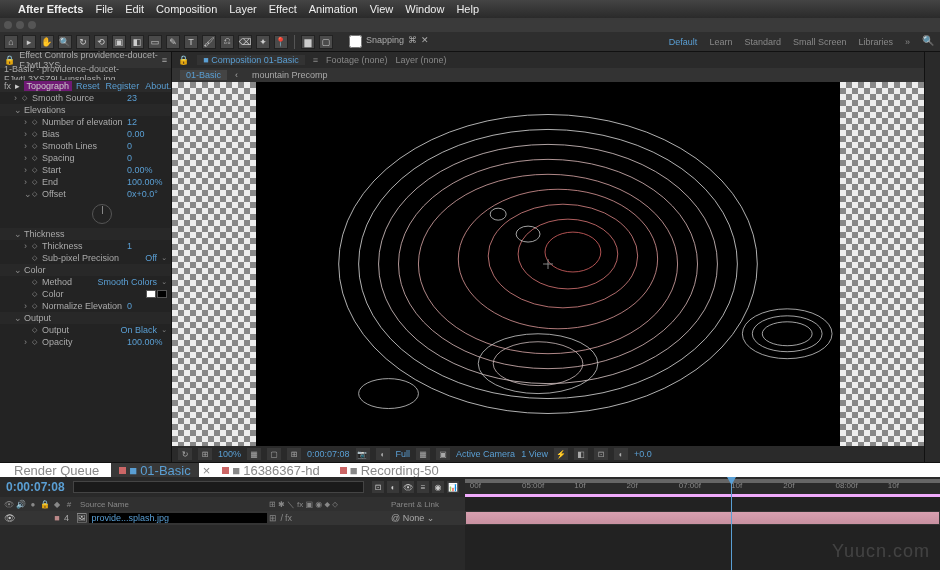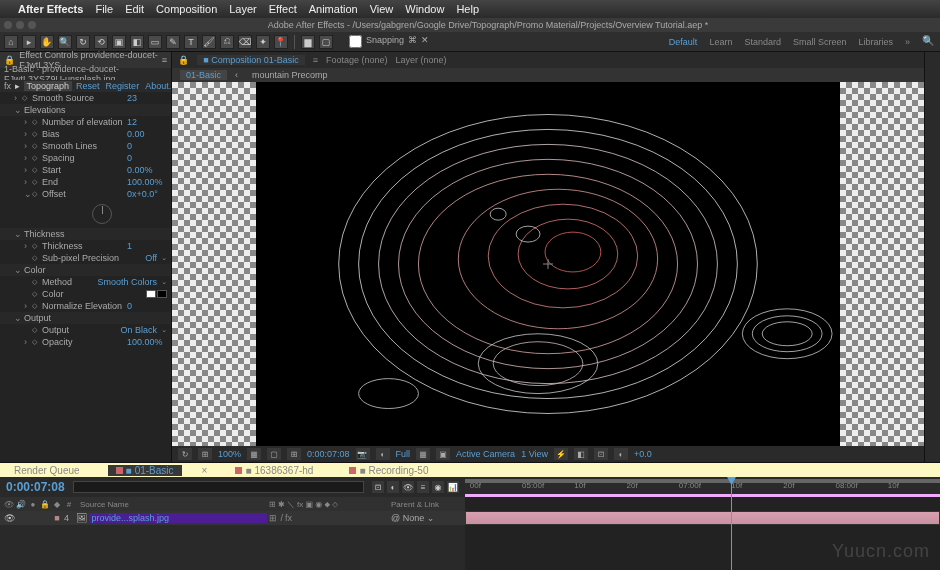--- a/index.html
+++ b/index.html
@@ -18,21 +18,21 @@
 .toolbar .workspace-tabs { margin-left: auto; display: flex; gap: 12px; font-size: 9px; color: #888; }
 .toolbar .workspace-tabs .active { color: #5a9fd4; }
 .toolbar .search { width: 14px; height: 14px; color: #888; margin-left: 8px; }
 .main-row { display: flex; height: 410px; }
 .effect-panel { width: 172px; background: #232323; border-right: 1px solid #111; display: flex; flex-direction: column; }
 .panel-tab { height: 16px; background: #333; display: flex; align-items: center; padding: 0 4px; font-size: 9px; color: #aaa; gap: 4px; }
 .panel-tab .hamburger { margin-left: auto; }
 .layer-name { height: 12px; background: #2a2a2a; padding: 0 4px; font-size: 9px; color: #aaa; display: flex; align-items: center; }
 .effect-header { height: 12px; background: #2a2a2a; display: flex; align-items: center; padding: 0 4px; font-size: 9px; gap: 4px; }
 .effect-header .fx { color: #aaa; }
-.effect-header .name { background: #404040; padding: 0 3px; }
+.effect-header .name { background: #701a75; padding: 0 3px; }
 .effect-header .links { margin-left: auto; display: flex; gap: 6px; color: #5a9fd4; cursor: pointer; }
 .prop-row { display: flex; align-items: center; height: 12px; padding: 0 4px; font-size: 9px; color: #aaa; }
 .prop-row .twirl { width: 8px; color: #888; }
 .prop-row .stop { width: 8px; color: #888; font-size: 7px; }
 .prop-row .label { flex: 1; padding-left: 2px; }
 .prop-row .val { color: #5a9fd4; min-width: 40px; }
 .prop-row.group { background: #282828; }
 .prop-row.indent1 { padding-left: 14px; }
 .prop-row.indent2 { padding-left: 24px; }
 .dropdown-val { display: flex; align-items: center; gap: 4px; color: #5a9fd4; }
@@ -52,39 +52,39 @@
 .canvas { flex: 1; background: #1a1a1a; position: relative; display: flex; align-items: center; justify-content: center; }
 .checker { position: absolute; top: 0; bottom: 0; width: 84px; background: repeating-conic-gradient(#888 0 25%, #eee 0 50%) 0 0/12px 12px; }
 .checker.left { left: 0; }
 .checker.right { right: 0; }
 .topo-svg { width: 598px; height: 100%; background: #000; }
 .viewer-footer { height: 16px; background: #2a2a2a; display: flex; align-items: center; padding: 0 6px; gap: 6px; font-size: 9px; color: #aaa; }
 .viewer-footer .vfbtn { width: 14px; height: 12px; background: #383838; display: flex; align-items: center; justify-content: center; cursor: pointer; font-size: 8px; }
 .viewer-footer .sel { color: #5a9fd4; cursor: pointer; }
 .right-strip { width: 16px; background: #2a2a2a; border-left: 1px solid #111; }
 .timeline { height: 108px; background: #232323; border-top: 1px solid #111; display: flex; flex-direction: column; }
-.tl-tabs { height: 14px; background: #fef9c3; display: flex; align-items: center; gap: 20px; padding: 0 6px; font-size: 10px; color: #888; }
+.tl-tabs { height: 14px; background: #ffffff; display: flex; align-items: center; gap: 4px; padding: 0 6px; font-size: 13px; color: #888; }
 .tl-tabs .tab { padding: 0 8px; display: flex; align-items: center; gap: 3px; }
 .tl-tabs .tab.active { background: #383838; color: #5a9fd4; }
 .tl-tabs .sq { width: 7px; height: 7px; display: inline-block; }
 .tl-left { width: 465px; background: #292929; display: flex; flex-direction: column; }
 .tl-time-row { display: flex; align-items: center; height: 20px; padding: 0 6px; gap: 8px; }
 .tl-time { color: #5a9fd4; font-size: 12px; font-weight: bold; }
 .tl-search { flex: 1; height: 12px; background: #1a1a1a; border: 1px solid #444; }
 .tl-icons { display: flex; gap: 3px; }
 .tl-icons span { width: 12px; height: 12px; background: #383838; cursor: pointer; display: flex; align-items: center; justify-content: center; font-size: 8px; }
 .tl-cols { height: 14px; background: #303030; display: flex; align-items: center; font-size: 8px; color: #888; padding: 0 4px; gap: 2px; }
 .tl-cols .c { width: 10px; text-align: center; }
 .tl-cols .namec { flex: 1; padding-left: 4px; }
 .tl-cols .modec { width: 120px; }
 .tl-cols .parentc { width: 70px; }
 .tl-layer-row { height: 14px; background: #343434; display: flex; align-items: center; font-size: 9px; padding: 0 4px; gap: 2px; }
 .tl-layer-row .c { width: 10px; text-align: center; }
 .tl-layer-row .num { width: 10px; color: #aaa; }
-.tl-layer-row .lname { flex: 1; color: #5a9fd4; background: #4c1d95; padding: 0 2px; }
+.tl-layer-row .lname { flex: 1; color: #5a9fd4; background: #000000; padding: 0 2px; }
 .tl-layer-row .mode { width: 120px; display: flex; gap: 2px; color: #888; }
 .tl-layer-row .parent { width: 70px; color: #aaa; }
 .tl-ruler-area { flex: 1; background: #222; position: relative; }
 .tl-ruler { height: 20px; background: #2a2a2a; position: relative; border-bottom: 3px solid #f0abfc; }
 .tl-ruler .tick { position: absolute; top: 4px; font-size: 8px; color: #888; }
 .tl-playhead { position: absolute; top: 0; bottom: 0; width: 1px; background: #5a9fd4; left: 56%; }
 .tl-playhead::before { content: ''; position: absolute; top: 0; left: -4px; width: 9px; height: 8px; background: #5a9fd4; clip-path: polygon(0 0, 100% 0, 50% 100%); }
 .tl-workarea { position: absolute; top: 2px; height: 4px; background: #666; left: 0; right: 0; }
 .tl-bar { position: absolute; top: 34px; height: 14px; left: 0; right: 0; background: linear-gradient(#d8a0b0,#c890a0); border: 1px solid #333; }
 .watermark { position: absolute; right: 10px; bottom: 8px; font-size: 18px; color: rgba(255,255,255,0.15); font-weight: normal; letter-spacing: 1px; }
@@ -105,21 +105,20 @@
   <span>Window</span>
   <span>Help</span>
 </div>
 
 <div class="title-bar">
   <div class="traffic">
       <span></span>
       <span></span>
       <span></span>
     </div>
-  <div class="title">Adobe After Effects - /Users/gabgren/Google Drive/Topograph/Promo Material/Projects/Overview Tutorial.aep *</div>
 </div>
 
 <div class="toolbar">
   <div class="tbtn">⌂</div>
   <div class="tbtn">▸</div>
   <div class="tbtn">✋</div>
   <div class="tbtn">🔍</div>
   <div class="tbtn">↻</div>
   <div class="tbtn">⟲</div>
   <div class="tbtn">▣</div>

